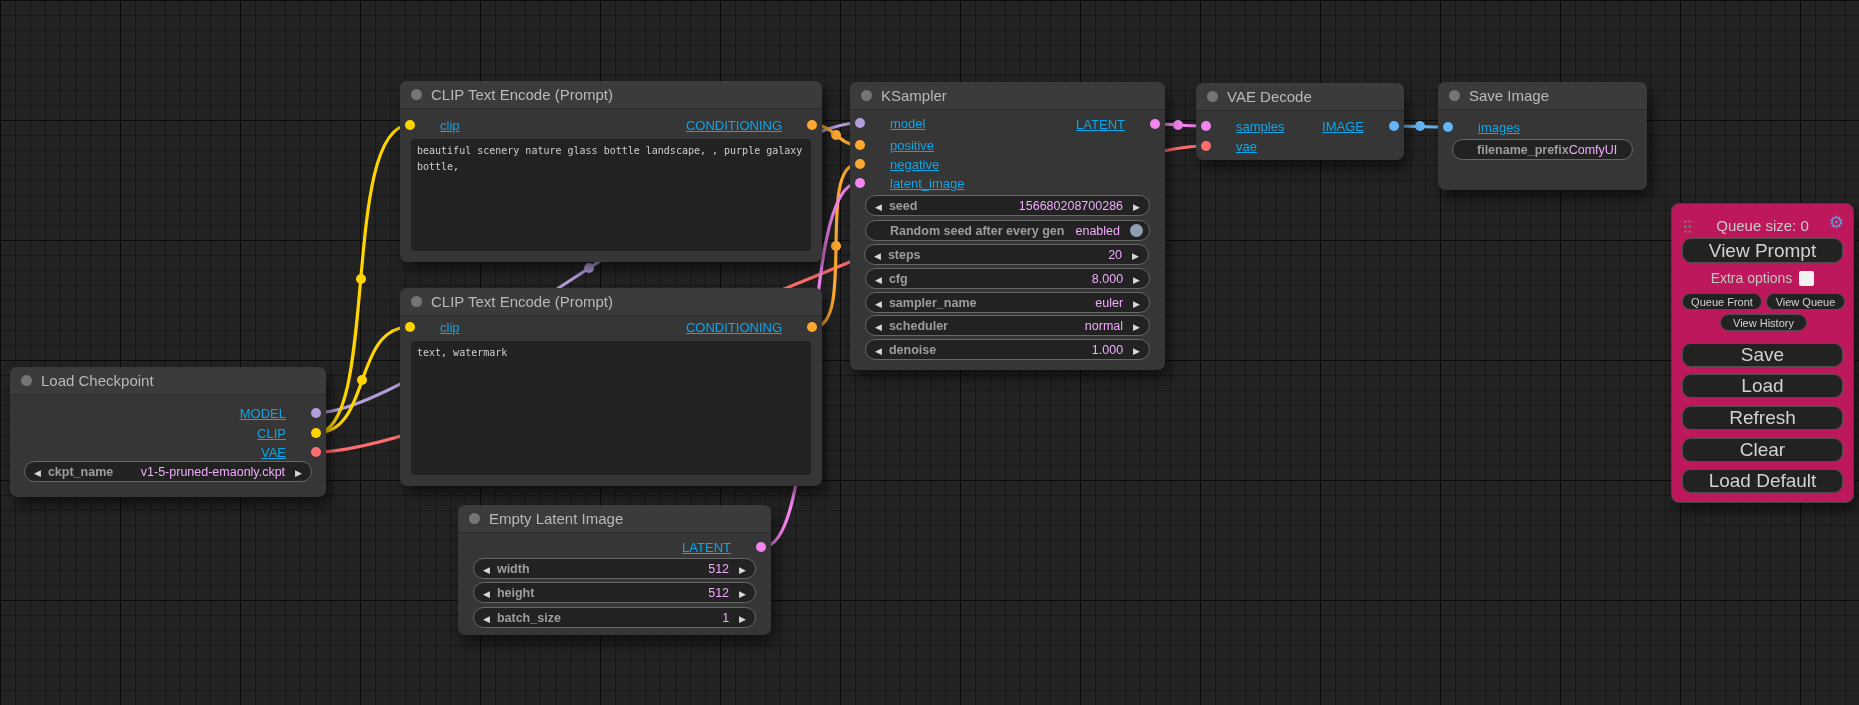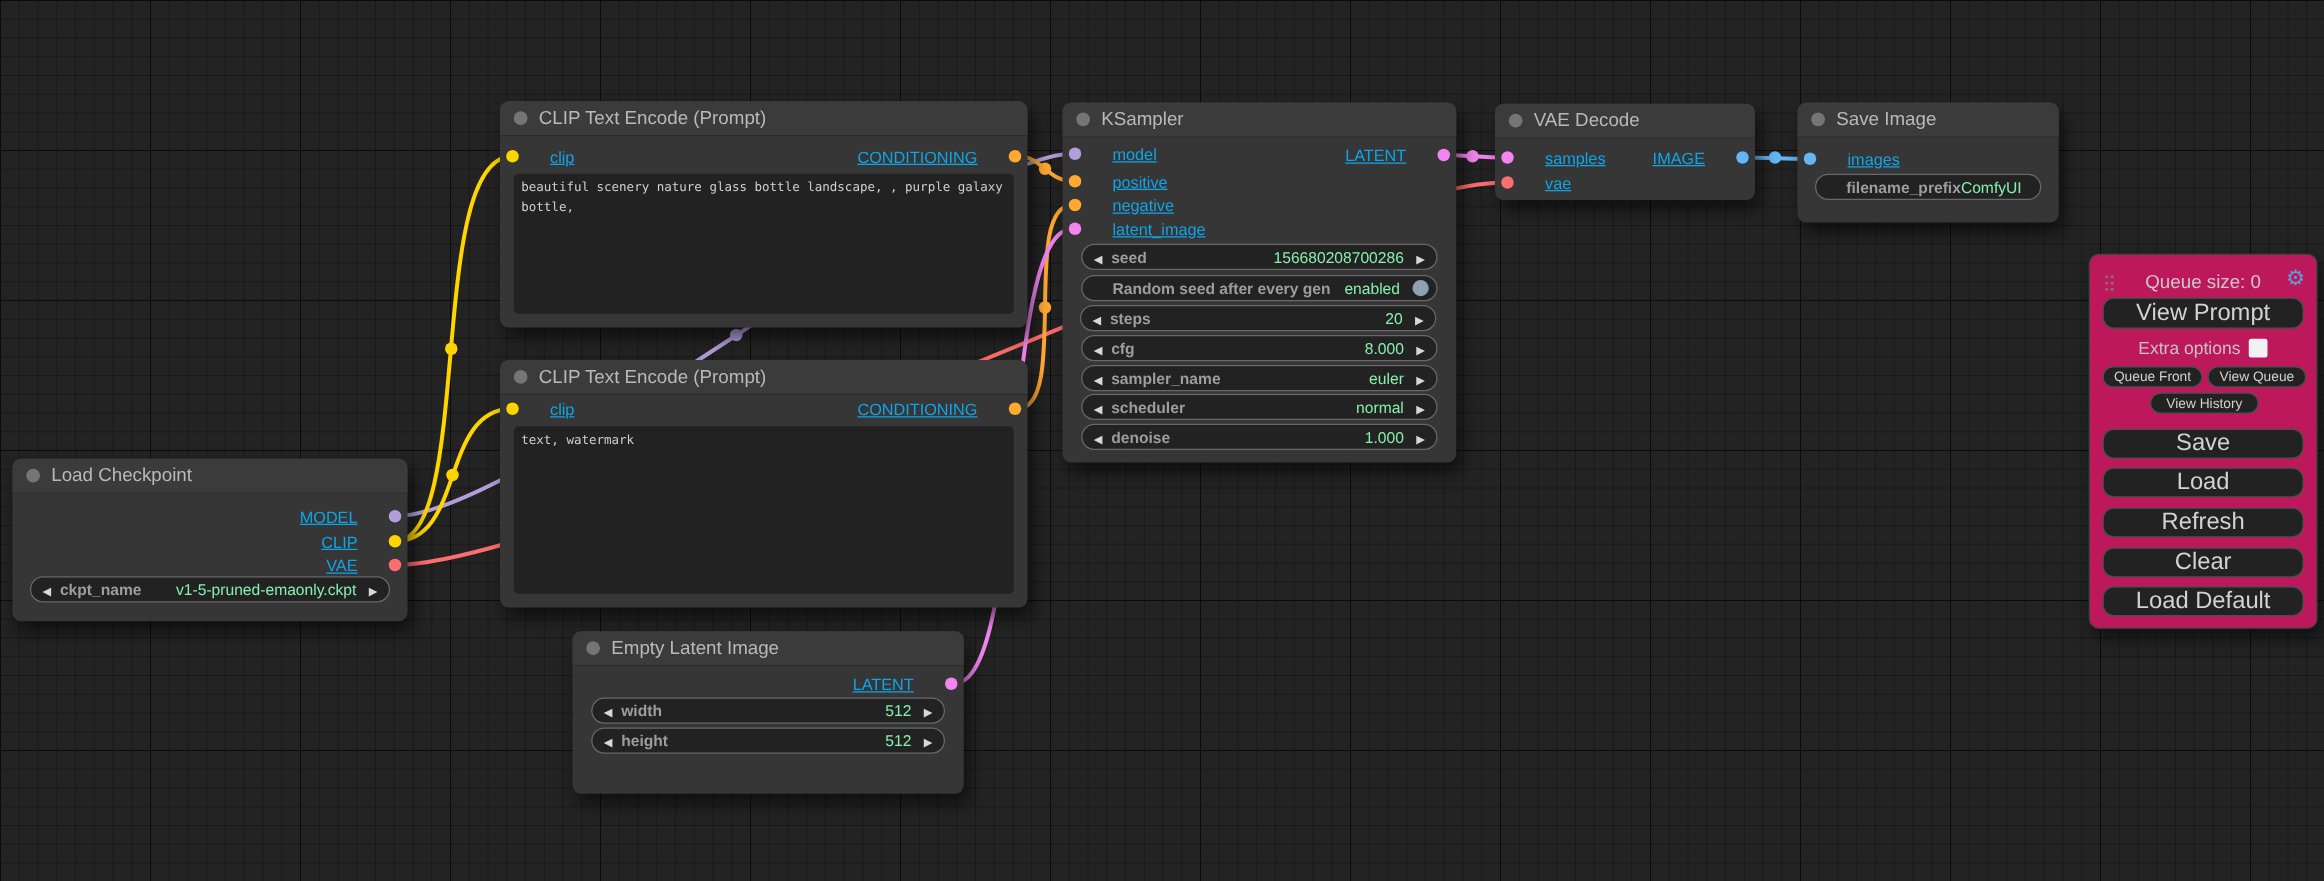--- a/index.html
+++ b/index.html
@@ -36,21 +36,21 @@
   .pdot{width:10px;height:10px;border-radius:50%;flex:0 0 auto;}
   .widget{
     position:absolute;height:21px;background:#222;border:1px solid #686868;
     border-radius:11px;display:flex;align-items:center;box-sizing:border-box;
     font-size:12.5px;color:#9d9d9d;padding:0 9px;white-space:nowrap;
   }
   .arrow-l::before{content:"◀";font-size:9px;color:#d8d8d8;}
   .arrow-r::before{content:"▶";font-size:9px;color:#d8d8d8;}
   .wlabel{margin-left:7px;font-weight:bold;}
   .widget.no-arrows .wlabel{margin-left:15px;}
-  .wvalue{margin-left:auto;margin-right:10px;color:#86efac;}
+  .wvalue{margin-left:auto;margin-right:10px;color:#f0abfc;}
   .widget .toggle{width:13px;height:13px;border-radius:50%;margin-right:-3px;flex:0 0 auto;}
   .textarea{
     position:absolute;background:#222;border-radius:4px;color:#cfcfcf;
     font-family:"DejaVu Sans Mono",monospace;font-size:10px;line-height:1.55;
     padding:4px 6px;box-sizing:border-box;overflow:hidden;
   }
   
   #queue-panel{
     position:absolute;left:1671px;top:203px;width:183px;height:300px;z-index:3;
     background:#be185d;border:1px solid #444;border-radius:8px;
@@ -168,20 +168,26 @@
     <span class="wlabel">width</span>
     <span class="wvalue">512</span>
     <span class="arrow-r"></span>
   </div>
   <div class="widget" style="left:15px;top:77px;width:283px;">
     <span class="arrow-l"></span>
     <span class="wlabel">height</span>
     <span class="wvalue">512</span>
     <span class="arrow-r"></span>
   </div>
+  <div class="widget" style="left:15px;top:102px;width:283px;">
+    <span class="arrow-l"></span>
+    <span class="wlabel">batch_size</span>
+    <span class="wvalue">1</span>
+    <span class="arrow-r"></span>
+  </div>
 </div>
 
 <div class="node" style="left:850px;top:82px;width:315px;height:288px;">
   <div class="node-title">
     <span class="tdot"></span>
     <span>KSampler</span>
   </div>
   <div class="slot in" style="top:33px;">
     <span class="pdot" style="background: rgb(179, 157, 219);"></span>
     <span>model</span>
@@ -258,21 +264,21 @@
   <div class="slot out" style="top:35px;">
     <span class="pdot" style="background: rgb(100, 181, 246);"></span>
     <span>IMAGE</span>
   </div>
   <div class="slot in" style="top:55px;">
     <span class="pdot" style="background: rgb(255, 110, 110);"></span>
     <span>vae</span>
   </div>
 </div>
 
-<div class="node" style="left:1438px;top:82px;width:209px;height:96px;">
+<div class="node" style="left:1438px;top:82px;width:209px;height:108px;">
   <div class="node-title">
     <span class="tdot"></span>
     <span>Save Image</span>
   </div>
   <div class="slot in" style="top:37px;">
     <span class="pdot" style="background: rgb(100, 181, 246);"></span>
     <span>images</span>
   </div>
   <div class="widget no-arrows" style="left:14px;top:57px;width:181px;">
     <span class="wlabel">filename_prefix</span>

